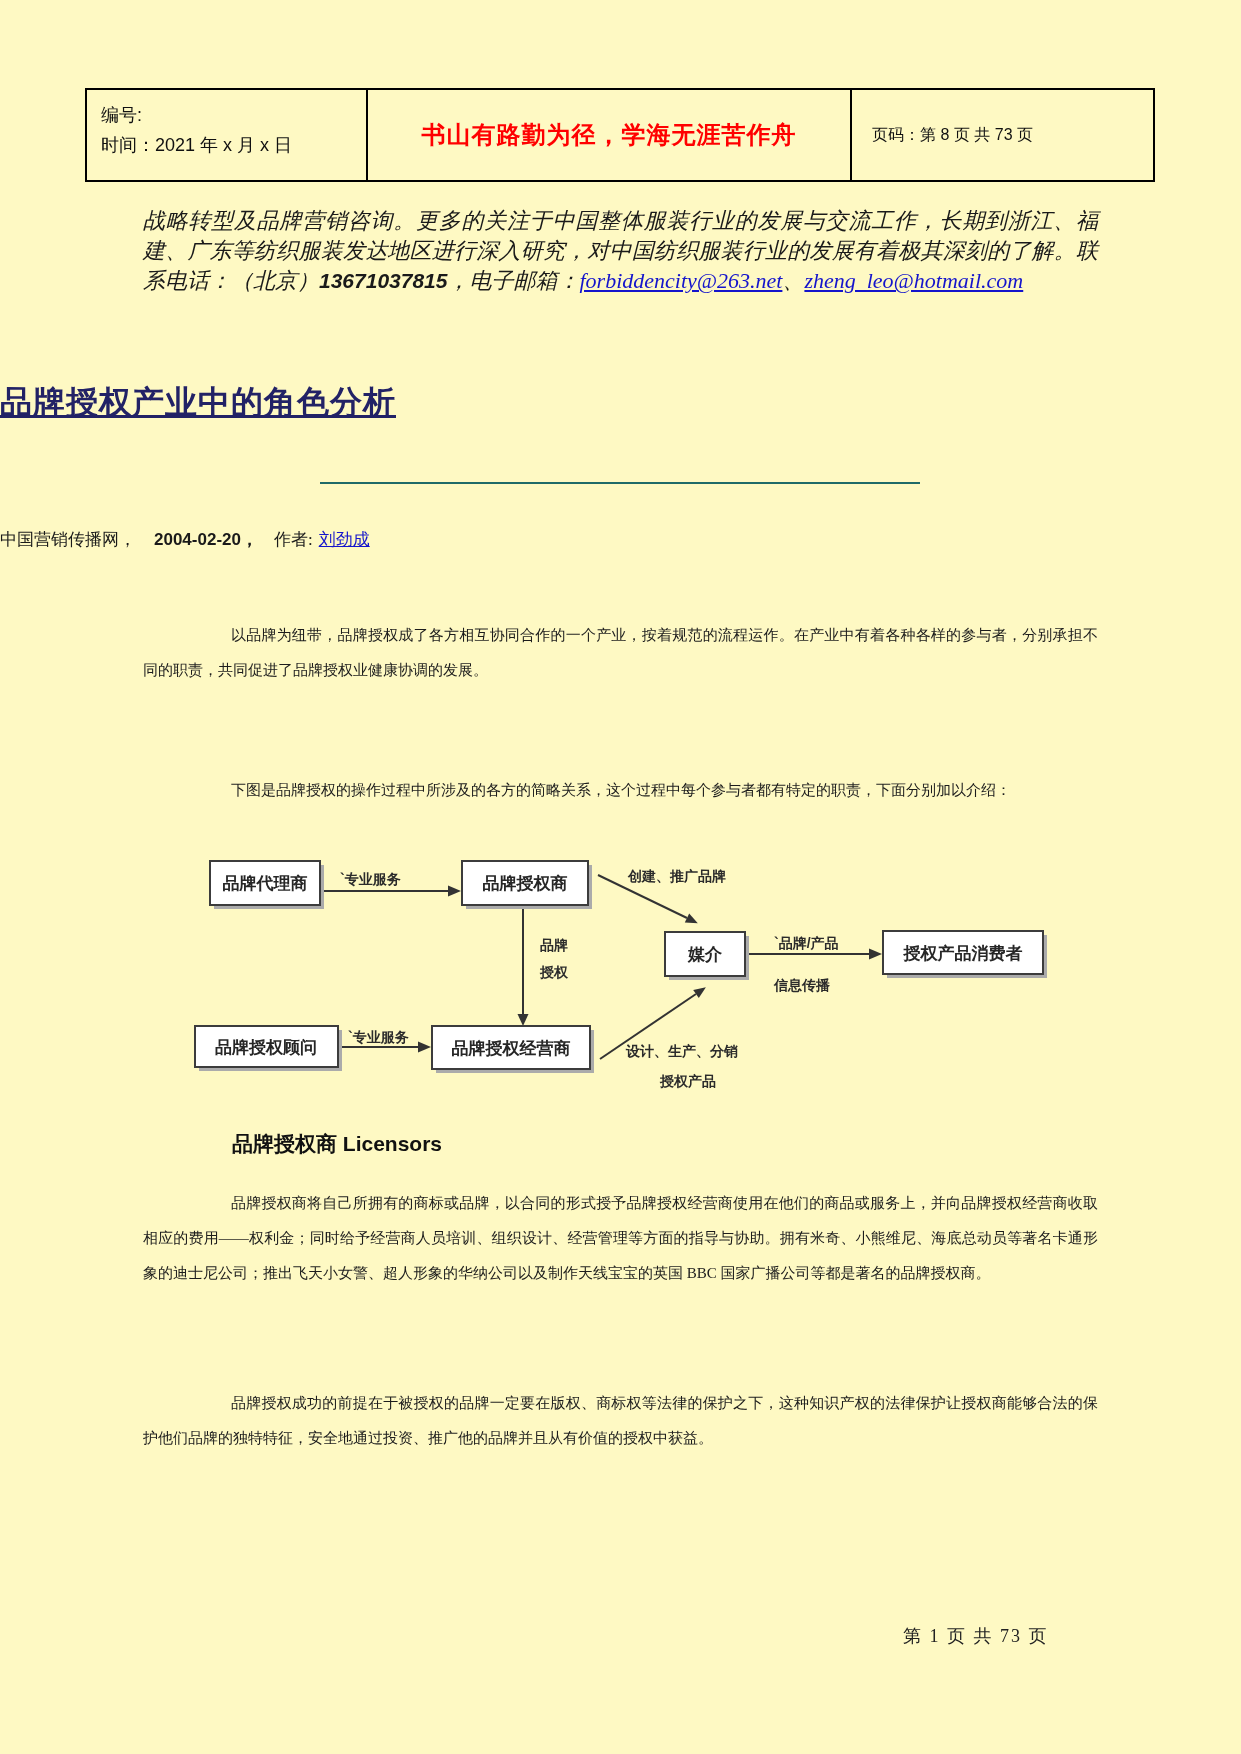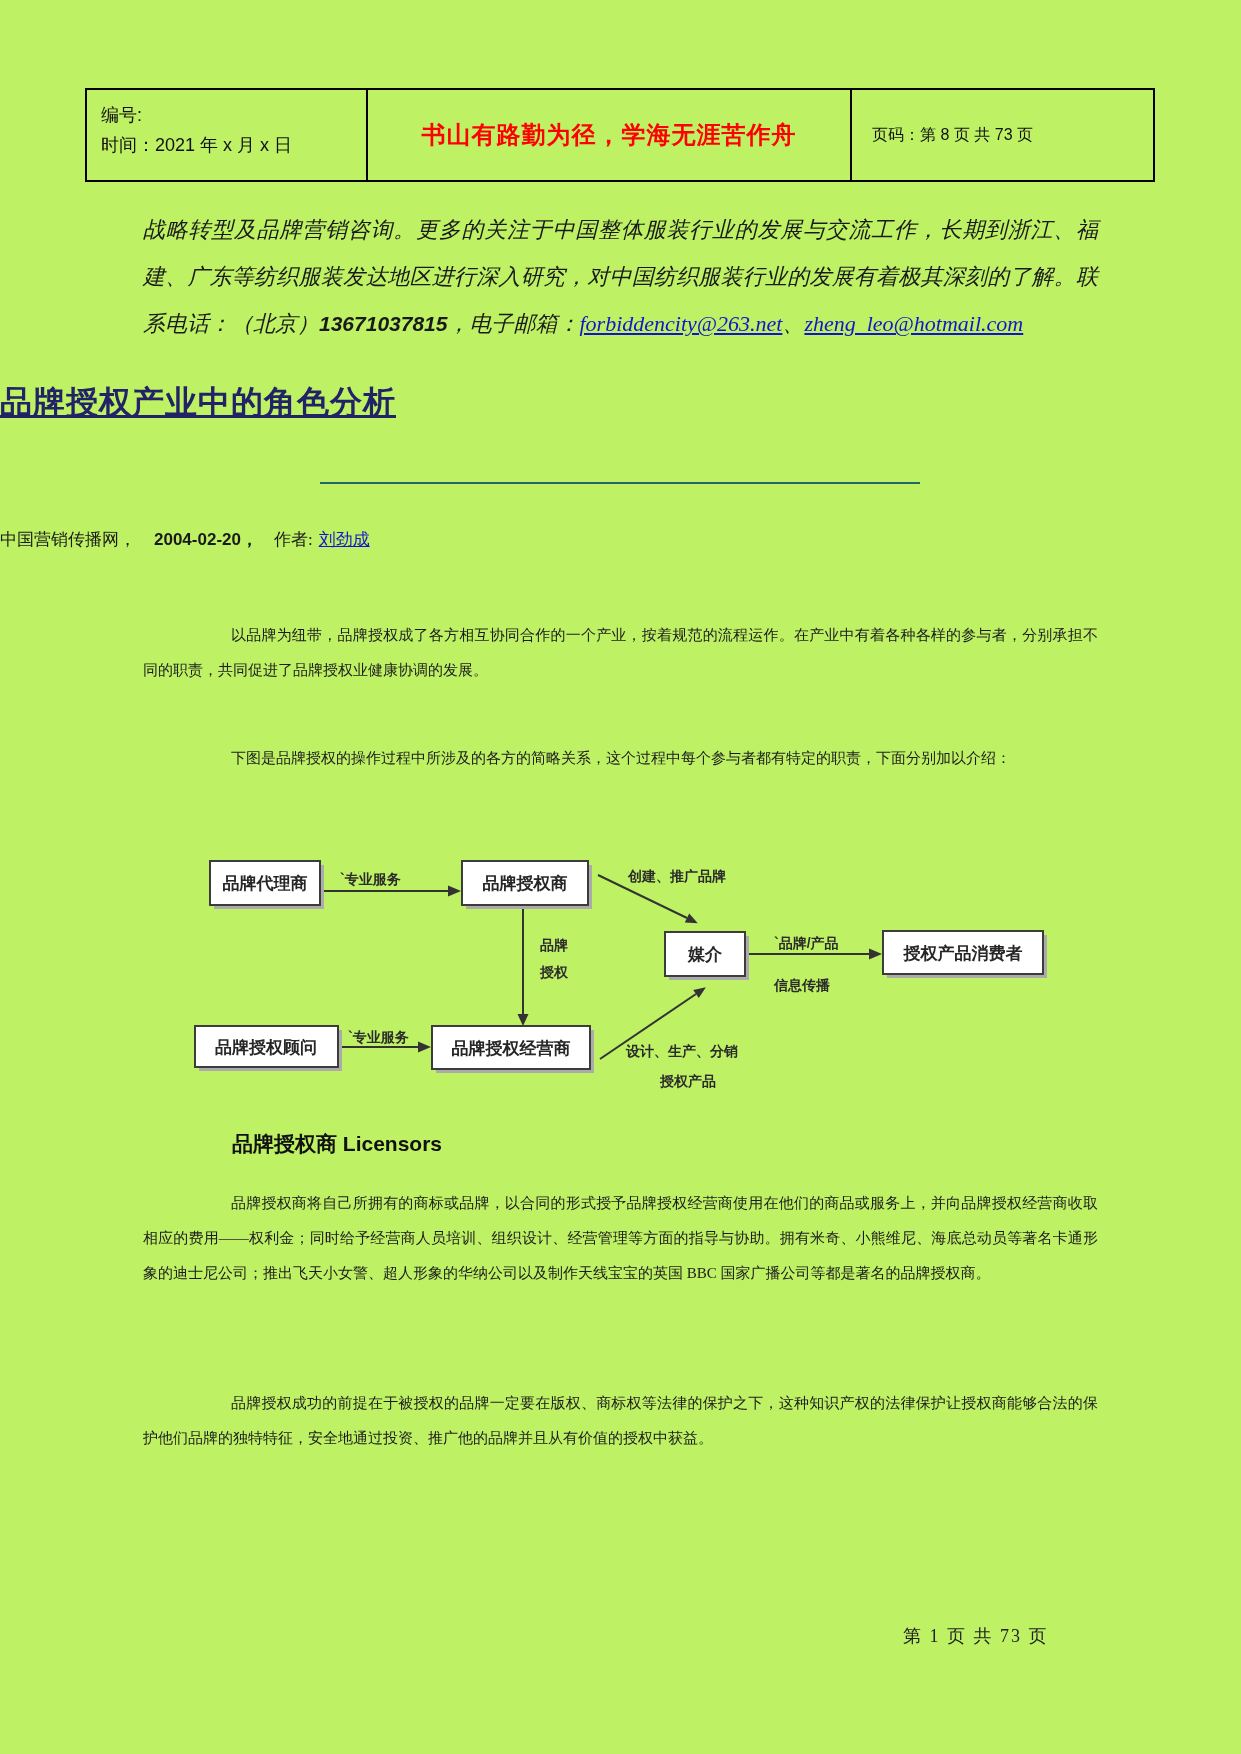--- a/index.html
+++ b/index.html
@@ -2,21 +2,21 @@
 <html><head>
 <meta charset="utf-8">
 <style>
   * { margin: 0; padding: 0; box-sizing: border-box; }
   html, body { background: #ffffff; }
   .page {
     position: relative;
     width: 1241px;
     height: 1754px;
     margin: 0 auto;
-    background: #bef264;
+    background: #fef9c3;
     font-family: "Liberation Serif", serif;
     color: #1c1c1c;
     overflow: hidden;
   }
   
   .header-table {
     position: absolute;
     top: 88px; left: 85px;
     width: 1070px; height: 94px;
     display: flex;
@@ -52,21 +52,21 @@
     font-size: 16px;
     color: #111;
   }
   
   .intro {
     position: absolute;
     top: 206px; left: 143px;
     width: 955px;
     font-style: italic;
     font-size: 22px;
-    line-height: 47px;
+    line-height: 30px;
     text-align: justify;
     color: #1a1a1a;
   }
   .intro .phone {
     font-family: "Liberation Sans", sans-serif;
     font-weight: bold;
     font-size: 21px;
   }
   a.doc-link {
     color: #1414cc;
@@ -113,21 +113,21 @@
     position: absolute;
     left: 143px;
     width: 955px;
     font-size: 15px;
     line-height: 35px;
     text-align: justify;
     text-indent: 88px;
     color: #1c1c1c;
   }
   .para-1 { top: 618px; }
-  .para-2 { top: 741px; }
+  .para-2 { top: 773px; }
   .para-3 { top: 1186px; }
   .para-4 { top: 1386px; }
   
   .section-heading {
     position: absolute;
     top: 1130px; left: 232px;
     font-family: "Liberation Sans", sans-serif;
     font-weight: bold;
     font-size: 21px;
     color: #111;

